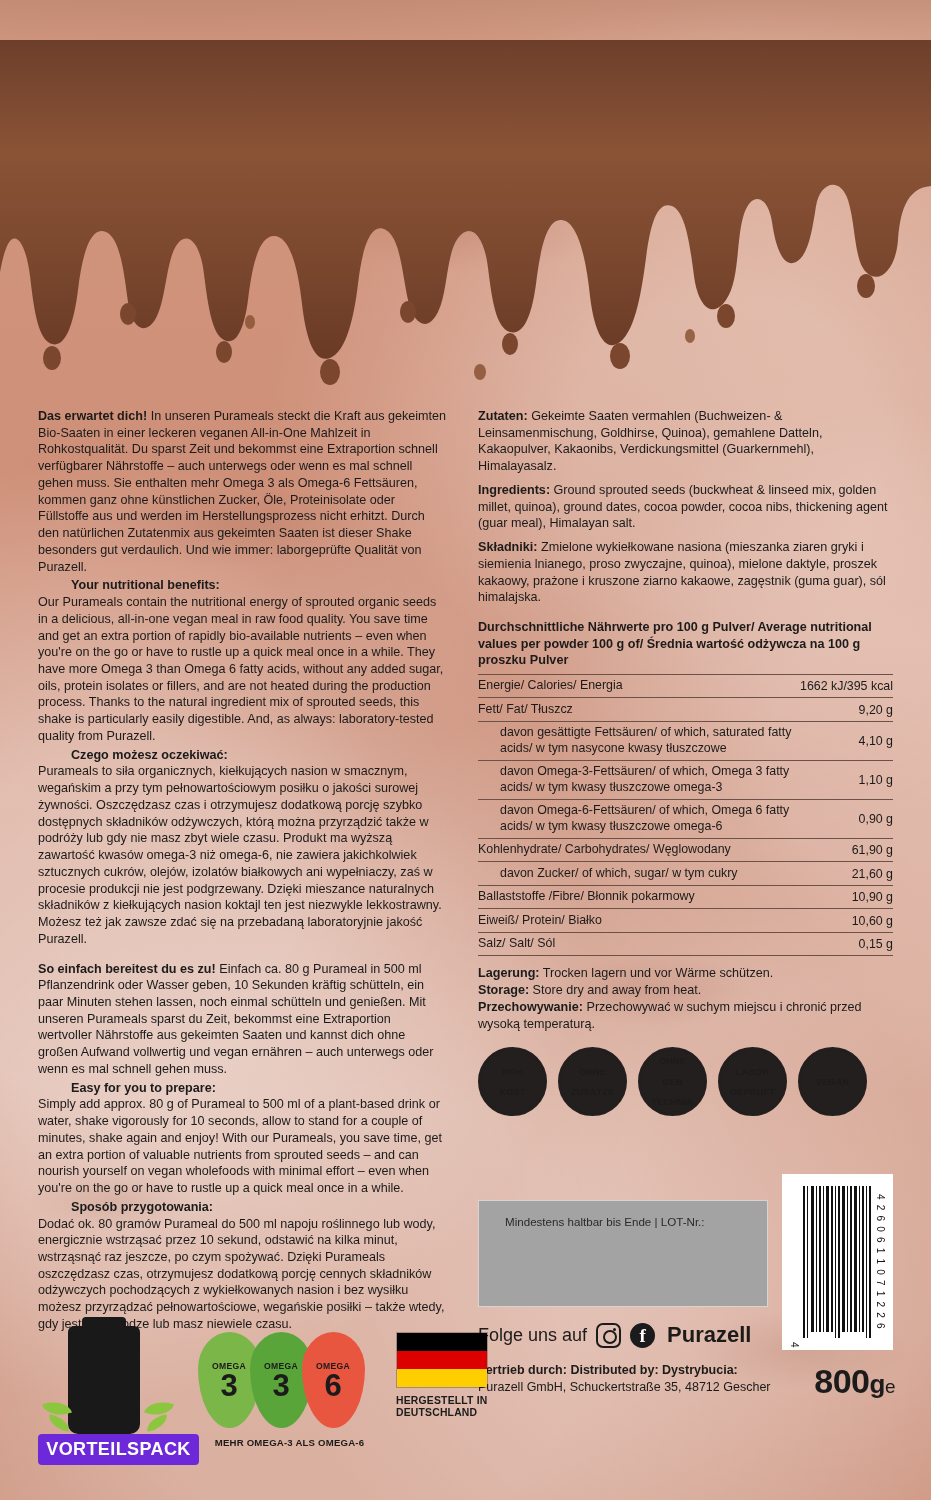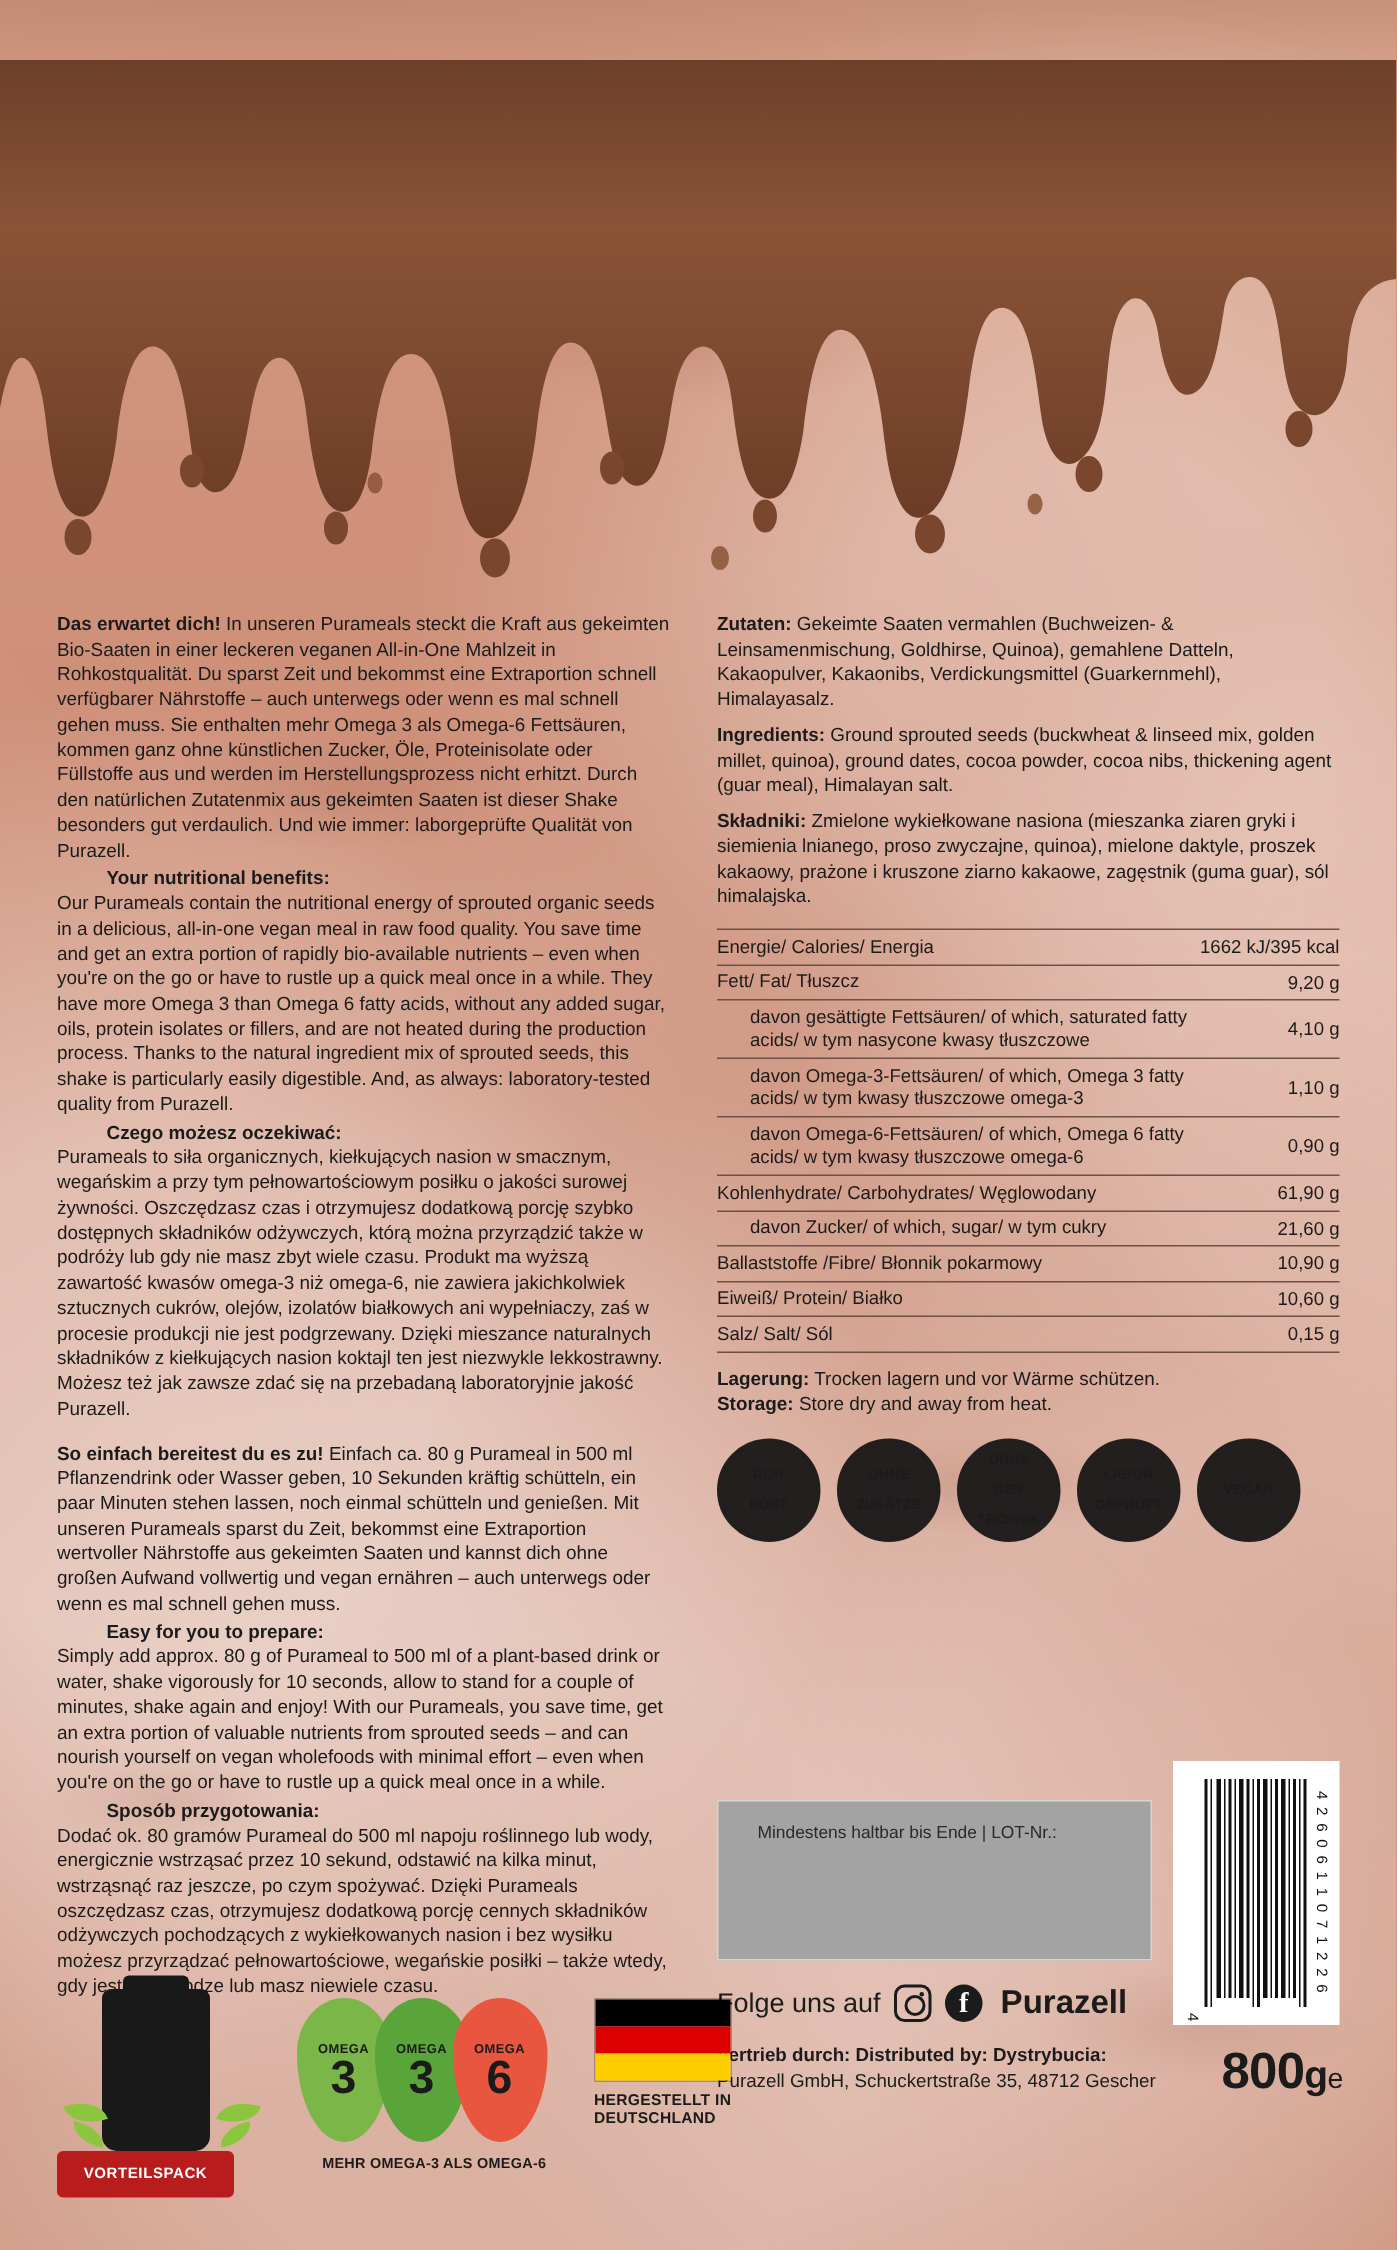--- a/index.html
+++ b/index.html
@@ -154,24 +154,24 @@
   .vorteil { position:absolute; left:0; top:6px; width:140px; height:150px; }
   .vorteil .pouch {
     position:absolute; left:30px; top:0; width:72px; height:108px;
     background:#191919; border-radius:6px 6px 10px 10px;
   }
   .vorteil .pouch:before{
     content:""; position:absolute; left:14px; top:-9px; width:44px; height:12px;
     background:#191919; border-radius:4px 4px 0 0;
   }
   .vorteil .ribbon {
-    position:absolute; left:0; top:108px; width:118px; height:31px;
-    background:#b91c1c; border-radius:4px;
+    position:absolute; left:0; top:108px; width:161px; height:31px;
+    background:#6d28d9; border-radius:4px;
     display:flex; align-items:center; justify-content:center;
-    color:#fff; font-weight:bold; font-size:10px; letter-spacing:.4px;
+    color:#fff; font-weight:bold; font-size:18px; letter-spacing:.4px;
   }
   .leaf {
     position:absolute; width:26px; height:17px; background:#8cc63f;
     border-radius: 0 100% 0 100%;
   }
   .leaf.l1 { left:6px; top:74px; transform: rotate(-18deg); }
   .leaf.l2 { left:10px; top:90px; transform: rotate(10deg); width:22px;height:14px;}
   .leaf.l3 { right:6px; top:74px; transform: rotate(18deg) scaleX(-1); }
   .leaf.l4 { right:10px; top:90px; transform: rotate(-10deg) scaleX(-1); width:22px;height:14px;}
 
@@ -290,20 +290,21 @@
     <div class="gap-sm"></div>
 
     <p class="body-text"><b>Ingredients:</b><span> Ground sprouted seeds (buckwheat &amp; linseed mix, golden millet, quinoa), ground dates, cocoa powder, cocoa nibs, thickening agent (guar meal), Himalayan salt.</span></p>
 
     <div class="gap-sm"></div>
 
     <p class="body-text"><b>Składniki:</b><span> Zmielone wykiełkowane nasiona (mieszanka ziaren gryki i siemienia lnianego, proso zwyczajne, quinoa), mielone daktyle, proszek kakaowy, prażone i kruszone ziarno kakaowe, zagęstnik (guma guar), sól himalajska.</span></p>
 
     <div class="gap"></div>
 
+    <div class="nutri-title">Durchschnittliche Nährwerte pro 100 g Pulver/ Average nutritional values per powder 100 g of/ Średnia wartość odżywcza na 100 g proszku Pulver</div>
 
     <table class="nutri">
       <tbody>
         <tr>
           <td class="lbl">Energie/ Calories/ Energia</td>
           <td class="val">1662 kJ/395 kcal</td>
         </tr>
         <tr>
           <td class="lbl">Fett/ Fat/ Tłuszcz</td>
           <td class="val">9,20 g</td>
@@ -339,20 +340,21 @@
         <tr>
           <td class="lbl">Salz/ Salt/ Sól</td>
           <td class="val">0,15 g</td>
         </tr>
       </tbody>
     </table>
 
     <div class="storage">
       <div><b>Lagerung:</b><span> Trocken lagern und vor Wärme schützen.</span></div>
       <div><b>Storage:</b><span> Store dry and away from heat.</span></div>
+      <div><b>Przechowywanie:</b><span> Przechowywać w suchym miejscu i chronić przed wysoką temperaturą.</span></div>
     </div>
 
     <div class="badges">
       <div class="badge">
           <span>
         <span>ROH</span><br>
         <span>KOST</span>
       </span>
         </div>
       <div class="badge">

